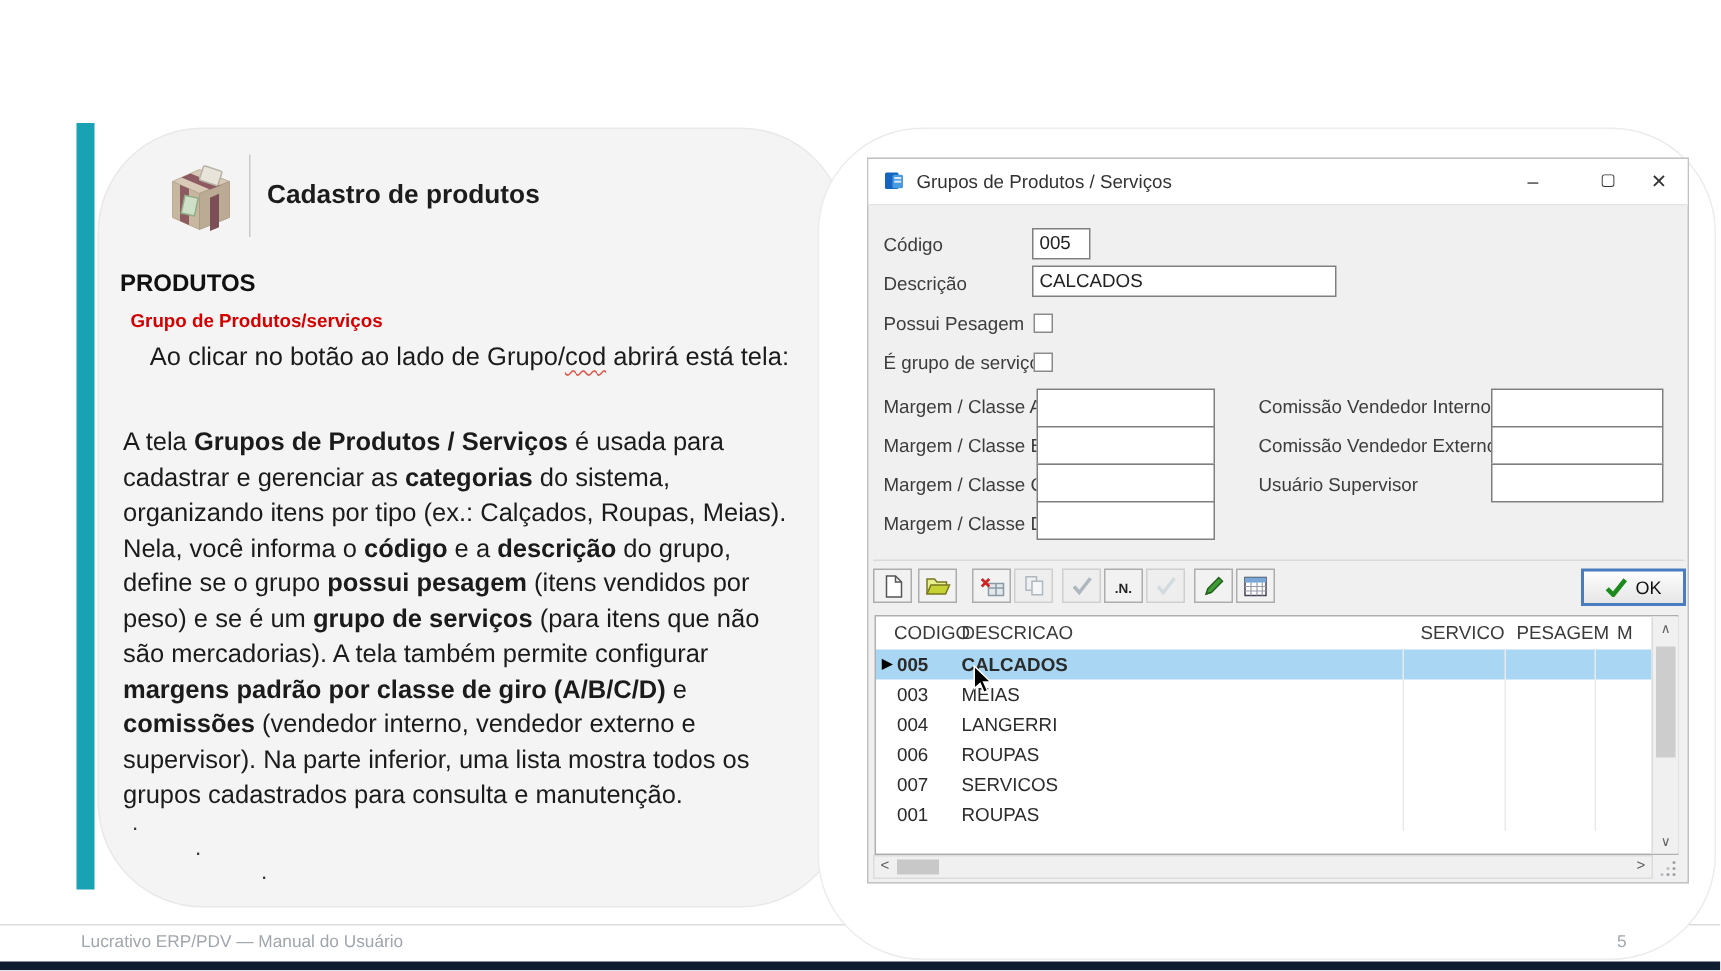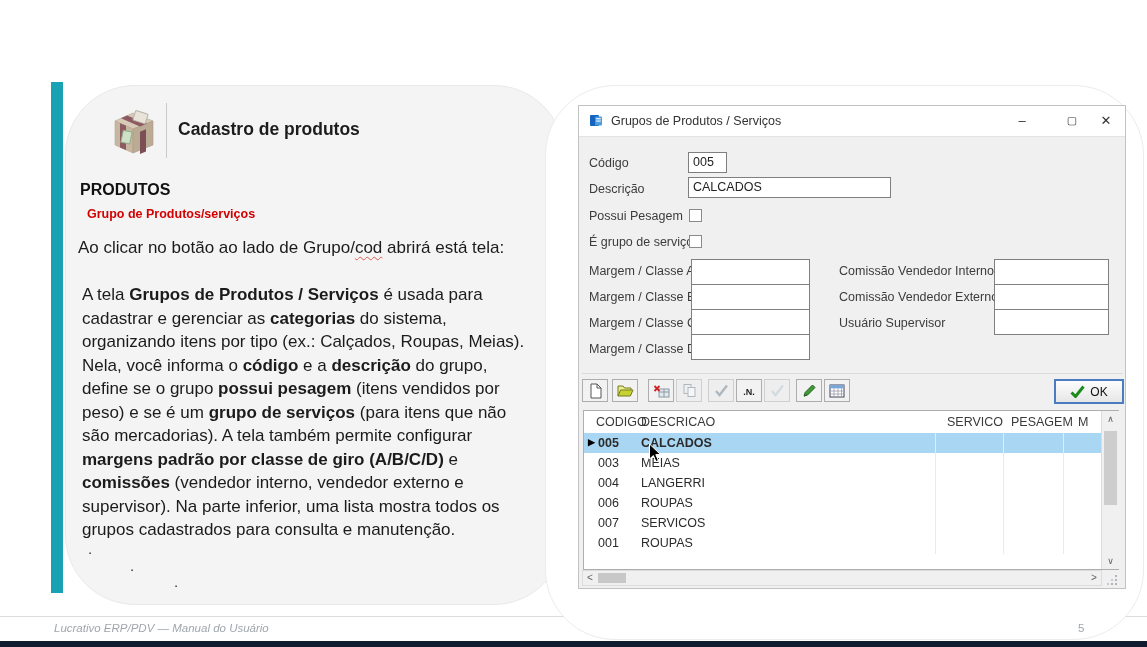--- a/index.html
+++ b/index.html
@@ -81,21 +81,21 @@
       <rect x="27" y="8" width="13" height="10" rx="1" transform="rotate(18 33 13)" fill="#e9e4da" stroke="#b8b2a6"></rect>
       <rect x="15" y="27" width="9" height="12" transform="rotate(12 19 33)" fill="#cfe0c8" stroke="#8fae85"></rect>
     </svg>
   </div>
   <div class="abs vdivider"></div>
   <div class="abs cardtitle">Cadastro de produtos</div>
 
   <div class="abs h-produtos">PRODUTOS</div>
   <div class="abs h-red">Grupo de Produtos/serviços</div>
 
-  <div class="abs para" style="left:78px;top:236px;width:448px;"><span>Ao clicar no botão ao lado de Grupo/</span><span class="squig">cod</span><span> abrirá está tela:</span></div>
+  <div class="abs para" style="left:78px;top:226px;width:448px;text-align:right;"><span>Ao clicar no botão ao lado de Grupo/</span><span class="squig">cod</span><span> abrirá está tela:</span></div>
   <div class="abs para" style="left:82px;top:283px;width:450px;"><span>A tela </span><span class="b">Grupos de Produtos / Serviços</span><span> é usada para cadastrar e gerenciar as </span><span class="b">categorias</span><span> do sistema, organizando itens por tipo (ex.: Calçados, Roupas, Meias). Nela, você informa o </span><span class="b">código</span><span> e a </span><span class="b">descrição</span><span> do grupo, define se o grupo </span><span class="b">possui pesagem</span><span> (itens vendidos por peso) e se é um </span><span class="b">grupo de serviços</span><span> (para itens que não são mercadorias). A tela também permite configurar </span><span class="b">margens padrão por classe de giro (A/B/C/D)</span><span> e </span><span class="b">comissões</span><span> (vendedor interno, vendedor externo e supervisor). Na parte inferior, uma lista mostra todos os grupos cadastrados para consulta e manutenção.</span></div>
 
   <div class="abs straydot" style="left:88px;top:540px;">.</div>
   <div class="abs straydot" style="left:130px;top:557px;">.</div>
   <div class="abs straydot" style="left:174px;top:573px;">.</div>
 
   <div class="abs dialog">
 
     <div class="abs titlebar">
       <div class="abs" style="left:10px;top:7px;width:15px;height:15px;">
@@ -286,17 +286,17 @@
       </svg>
     </div>
   </div>
 
   <div class="abs" style="left:648px;top:443px;z-index:30;">
     <svg width="15" height="21" viewBox="0 0 15 21">
       <path d="M1.5 1 L1.5 16 L5.4 12.6 L7.9 18.6 L10.4 17.5 L7.8 11.6 L12.6 11.6 Z" fill="#000000" stroke="#ffffff" stroke-width="1"></path>
     </svg>
   </div>
 
-  <div class="abs foottext" style="left:54px;font-style:italic;">Lucrativo ERP/PDV — Manual do Usuário</div>
+  <div class="abs foottext" style="left:54px;">Lucrativo ERP/PDV — Manual do Usuário</div>
   <div class="abs foottext" style="left:1078px;">5</div>
 
   <div class="abs bottombar"></div>
 </div>
 
 </body></html>

